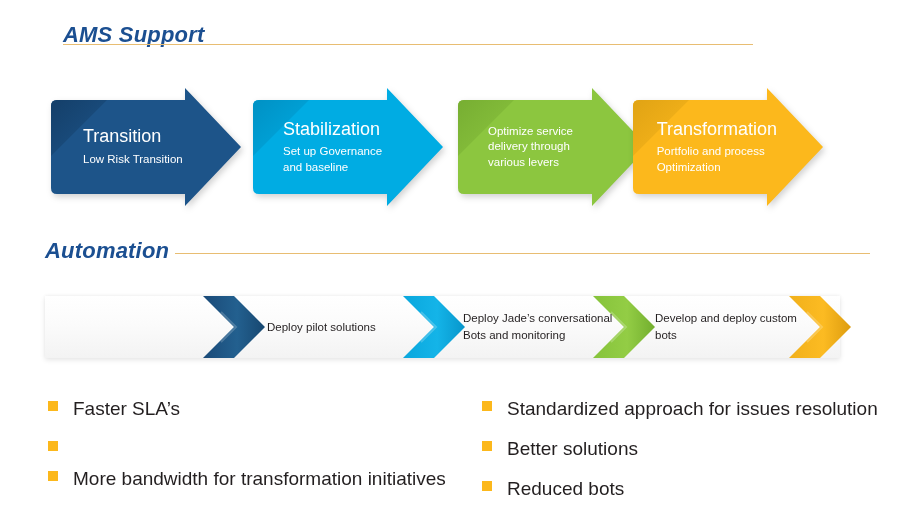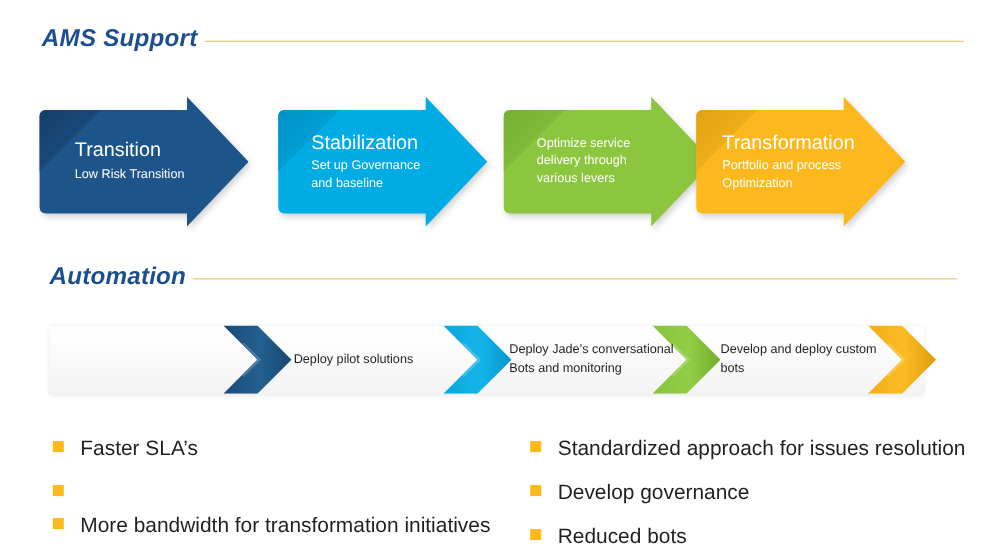--- a/index.html
+++ b/index.html
@@ -31,21 +31,21 @@
     letter-spacing: 0.2px;
   }
   .section-heading .heading-rule {
     height: 1px;
     background: #e8bd72;
     margin-left: 6px;
     position: relative;
     top: -4px;
   }
 
-  #heading-ams { left: 38px; top: 22px; }
+  #heading-ams { left: 57px; top: 22px; flex-direction: column; }
   #heading-ams .heading-rule { width: 690px; }
 
   #heading-automation { left: 45px; top: 238px; }
   #heading-automation .heading-rule { width: 695px; }
 
   
   .arrow-row {
     position: absolute;
     left: 0;
     top: 88px;
@@ -83,21 +83,21 @@
     margin-bottom: 4px;
     white-space: nowrap;
   }
   .big-arrow .arrow-sub {
     color: #ffffff;
     font-size: 11.5px;
     line-height: 1.35;
     max-width: 120px;
   }
 
-  #arrow-transition    { left: 30px;  }
+  #arrow-transition    { left: 45px;  }
   #arrow-stabilization { left: 247px; }
   #arrow-optimization  { left: 452px; }
   #arrow-transformation{ left: 627px; align-items: flex-end; }
 
   #arrow-transition .arrow-title,
   #arrow-transition .arrow-sub { padding-left: 2px; }
 
   
   .automation-band {
     position: absolute;
@@ -322,19 +322,19 @@
   </div>
 </div>
 
 <div class="bullet-col" id="bullets-right">
   <div class="bullet-item">
     <span class="bullet-marker"></span>
     <span class="bullet-text">Standardized approach for issues resolution</span>
   </div>
   <div class="bullet-item">
     <span class="bullet-marker"></span>
-    <span class="bullet-text">Develop governance</span>
+    <span class="bullet-text">Better solutions</span>
   </div>
   <div class="bullet-item">
     <span class="bullet-marker"></span>
     <span class="bullet-text">Reduced bots</span>
   </div>
 </div>
 
 </body></html>

